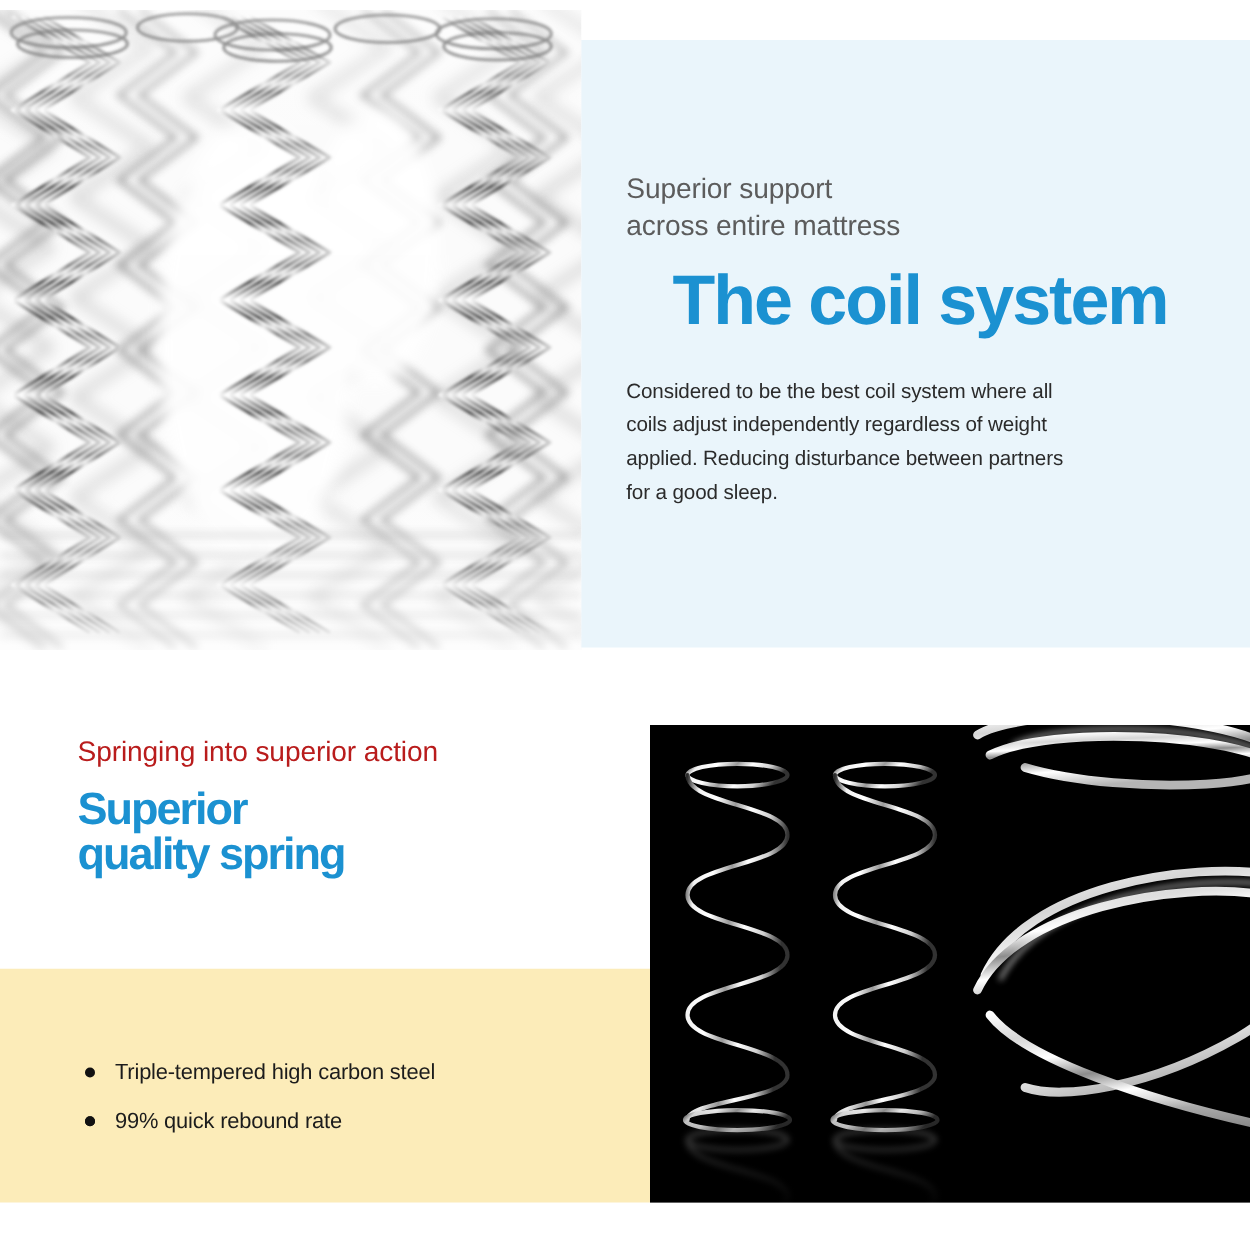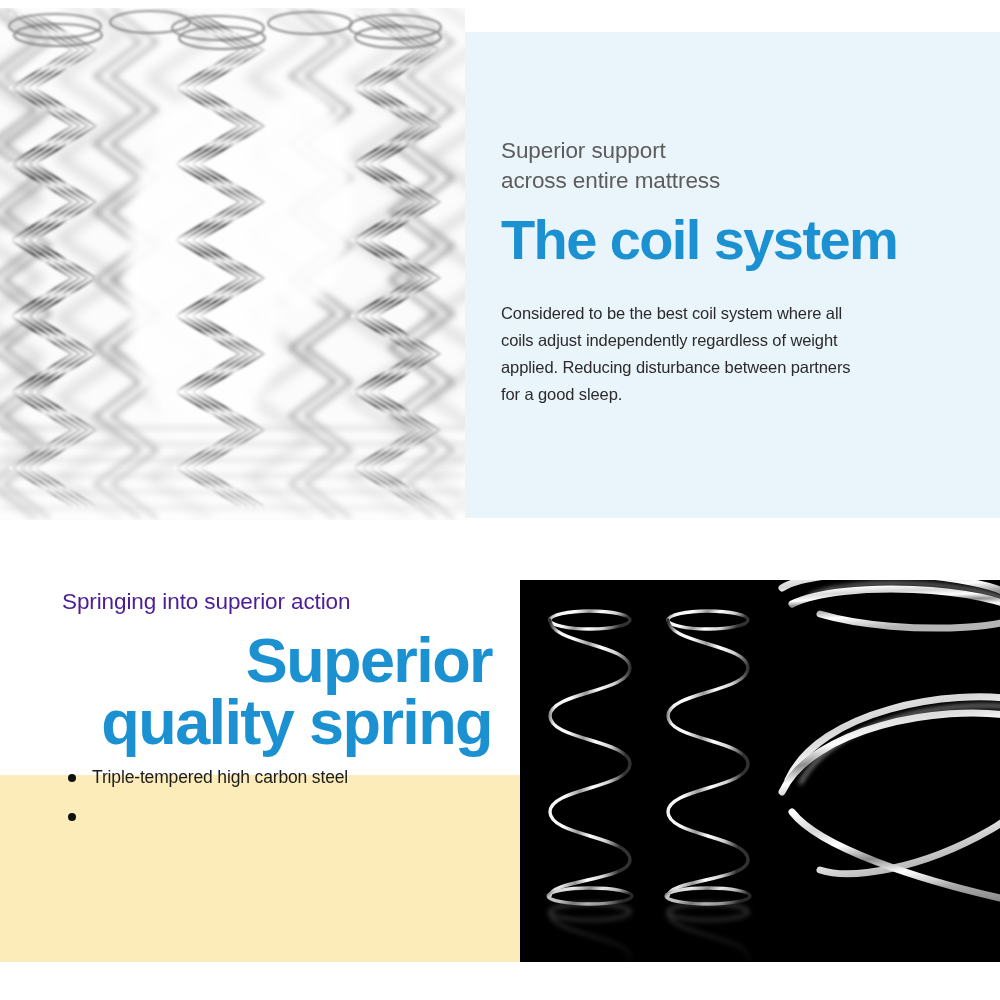--- a/index.html
+++ b/index.html
@@ -36,48 +36,49 @@
   }
   .headline-blue{
     color:#1b91d1;
     font-weight:700;
     letter-spacing:-1.6px;
   }
   .h-coil{
     font-size:56px;
     line-height:1.0;
     margin-top:17px;
+    text-align:center;
   }
   .body-copy{
     color:#2b2b2b;
     font-size:16.5px;
     line-height:1.62;
     margin-top:32px;
     white-space:pre-line;
     letter-spacing:-0.1px;
   }
 
   
   .panel-bottom-left{
     position:absolute;left:0px;top:520px;width:520px;height:442px;background:#ffffff;
   }
   .bottom-text{position:absolute;left:62px;top:588px;width:430px;}
   .kicker2{
-    color:#4c1d95;font-size:22.5px;line-height:1.2;font-weight:400;letter-spacing:-0.1px;
+    color:#b91c1c;font-size:22.5px;line-height:1.2;font-weight:400;letter-spacing:-0.1px;
   }
   .h-spring{
-    font-size:63px;line-height:0.99;margin-top:14px;white-space:pre-line;text-align:right;
+    font-size:36px;line-height:0.99;margin-top:14px;white-space:pre-line;
   }
 
   .band-yellow{
     position:absolute;left:0px;top:775px;width:520px;height:187px;
     background:#fcecb9;
   }
   .bullets{
-    position:absolute;left:62px;top:769px;width:430px;
+    position:absolute;left:62px;top:849px;width:430px;
     list-style:none;margin:0;padding:0;
   }
   .bullets li{
     position:relative;
     padding-left:30px;
     color:#1c1c1c;
     font-size:17.5px;
     line-height:1.0;
     margin-bottom:21px;
     letter-spacing:-0.15px;
@@ -224,20 +225,24 @@
 
   <div class="band-yellow"></div>
 
   <ul class="bullets">
     <li>
       <span class="dot"></span>
       <span>Triple-tempered high carbon steel</span>
     </li>
     <li>
       <span class="dot"></span>
+    </li>
+    <li>
+      <span class="dot"></span>
+      <span>99% quick rebound rate</span>
     </li>
   </ul>
 
   <div class="img-springs">
     <svg viewBox="0 0 480 382" preserveAspectRatio="xMidYMid slice" aria-hidden="true">
       <defs>
         <linearGradient id="chrome" x1="0" y1="0" x2="1" y2="0.2">
           <stop offset="0%" stop-color="#2a2a2a"></stop>
           <stop offset="12%" stop-color="#f2f2f2"></stop>
           <stop offset="30%" stop-color="#ffffff"></stop>

